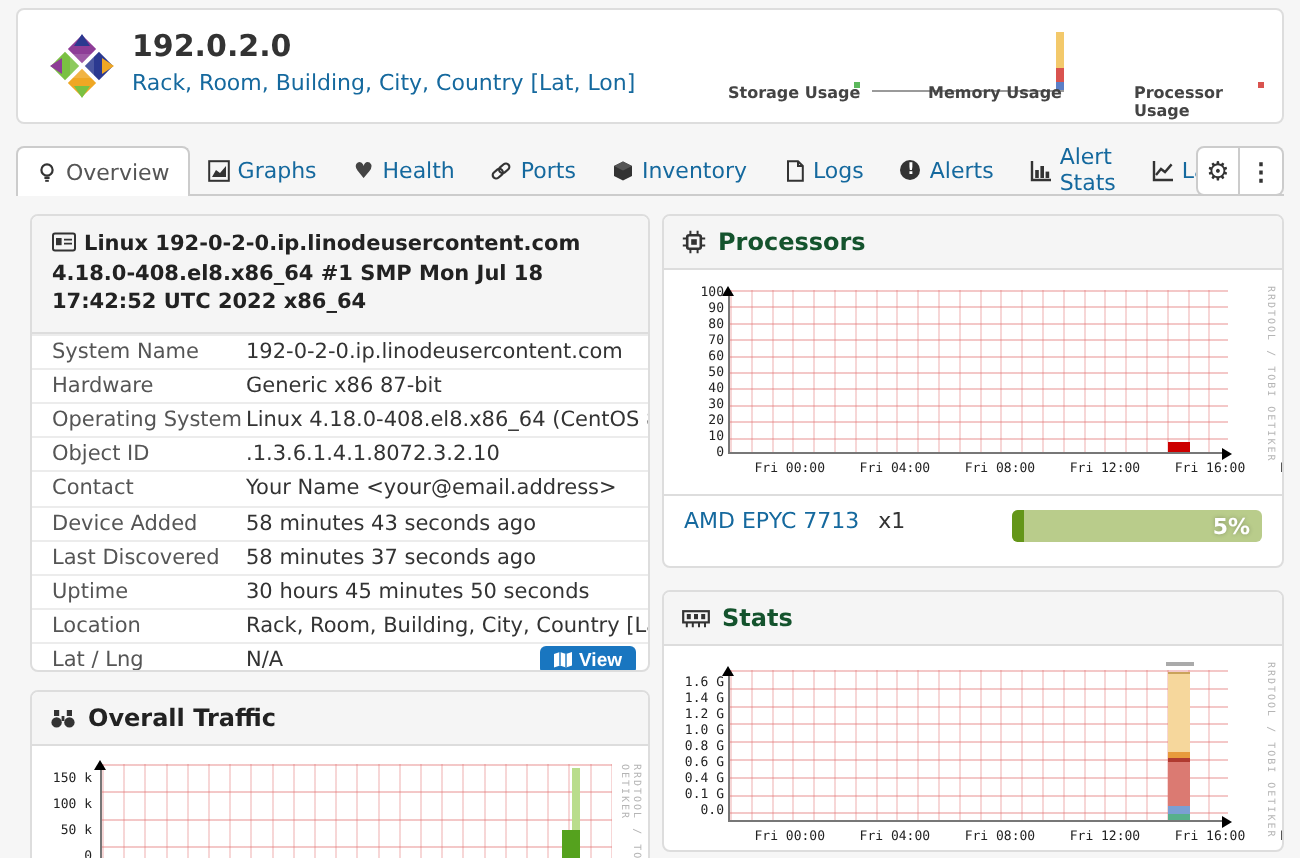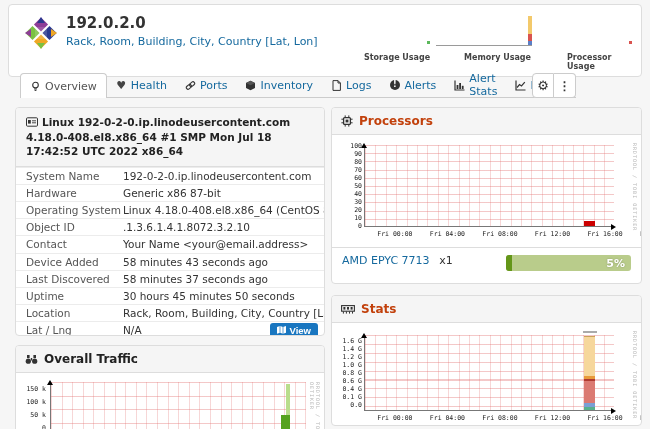--- a/index.html
+++ b/index.html
@@ -5,55 +5,55 @@
   * { box-sizing: border-box; margin: 0; padding: 0; }
   html,body { background:#e9e9e9; }
   .stage {
     position: relative; width: 650px; height: 429px; overflow: hidden;
     background:#f6f6f6; font-family:"DejaVu Sans", sans-serif; color:#333;
   }
   a { text-decoration: none; }
   .link { color:#15699e; }
 
   
-  .hcard { position:absolute; left:8px; top:4px; width:634px; height:73px;
+  .hcard { position:absolute; left:8px; top:4px; width:634px; height:58px;
     background:#fff; border:1px solid #ddd; border-radius:4px; }
   .logo { position:absolute; left:14px; top:10px; }
   .dev-title { position:absolute; left:57px; top:9px; font-size:15px; font-weight:bold; color:#333; }
   .dev-loc { position:absolute; left:57px; top:30px; font-size:11px; color:#15699e; }
-  .mini-label { position:absolute; font-size:8px; font-weight:bold; color:#444;margin-top:11px; }
+  .mini-label { position:absolute; font-size:8px; font-weight:bold; color:#444; }
   .spark-dot { position:absolute; width:3px; height:3px; }
   .mem-line { position:absolute; height:1px; background:#9a9a9a; }
   .mem-spike { position:absolute; width:4px; display:flex; flex-direction:column; justify-content:flex-end; }
   .mem-spike .seg-y { height:18px; background:#f3c96b; }
   .mem-spike .seg-r { height:7px; background:#d9534f; }
   .mem-spike .seg-b { height:4px; background:#5b7fc7; }
 
   
-  .tabbar { position:absolute; left:20px; top:73px; width:556px; height:25px;
+  .tabbar { position:absolute; left:8px; top:73px; width:634px; height:25px;
     border-bottom:1px solid #ccc; display:flex; align-items:stretch; font-size:11px; }
   .tab { display:flex; align-items:center; gap:4px; padding:0 9px; color:#15699e; cursor:pointer; }
   .tab.active { background:#fff; border:1px solid #ccc; border-bottom:none; border-radius:4px 4px 0 0;
     color:#555; margin-bottom:-1px; }
   .ticon { display:inline-flex; width:11px; height:11px; align-items:center; justify-content:center; color:#333; }
   .ticon svg { display:block; }
   .alert-circ { width:10px; height:10px; border-radius:50%; background:#333; color:#fff;
     font-size:8px; font-weight:bold; line-height:10px; text-align:center; }
   .heart { color:#444; font-size:11px; line-height:11px; }
   .btn-group { position:absolute; right:0; top:0; height:25px; display:flex; }
   .sq-btn { width:22px; height:25px; background:#fff; border:1px solid #ccc; display:flex;
     align-items:center; justify-content:center; color:#333; cursor:pointer; }
   .sq-btn.first { border-radius:4px 0 0 4px; }
   .sq-btn.last { border-radius:0 4px 4px 0; border-left:none; font-weight:bold; }
 
   
   .panel { position:absolute; background:#fff; border:1px solid #ddd; border-radius:4px; overflow:hidden; }
   .phead { display:flex; align-items:center; gap:6px; padding:6px 9px; background:#f5f5f5;
     border-bottom:1px solid #ddd; font-weight:bold; }
-  .phead.blue { color:#c2410c; font-size:12px; }
+  .phead.blue { color:#14532d; font-size:12px; }
   .phead.dark { color:#222; font-size:12px; }
   .picon { color:#333; display:inline-flex; }
 
   
   .sys { left:15px; top:107px; width:310px; height:229px; }
   .sys-head { padding:7px 10px; background:#f5f5f5; border-bottom:1px solid #ddd;
     font-size:10.5px; font-weight:bold; line-height:1.4; color:#222; }
   .sys-head .picon { margin-right:4px; position:relative; top:1px; }
   .srow { display:flex; align-items:center; padding:0 10px; height:17.1px; font-size:10.5px;
     border-top:1px solid #ececec; position:relative; }
@@ -161,20 +161,29 @@
       <span class="ticon">
         <svg width="11" height="11" viewBox="0 0 11 11">
             <circle cx="5.5" cy="4" r="2.8" fill="none" stroke="#333" stroke-width="1.1"></circle>
             <rect x="4.2" y="7.3" width="2.6" height="1.2" fill="#333"></rect>
             <rect x="4.6" y="8.9" width="1.8" height="1" fill="#333"></rect>
           </svg>
       </span>
       <span>Overview</span>
     </div>
     <div class="tab">
+      <span class="ticon">
+        <svg width="11" height="11" viewBox="0 0 11 11">
+            <rect x="0.6" y="0.6" width="9.8" height="9.8" fill="none" stroke="#333" stroke-width="1"></rect>
+            <path d="M2 8.5 L4 5 L6 6.5 L9 3 L9 8.5 Z" fill="#333"></path>
+          </svg>
+      </span>
+      <span>Graphs</span>
+    </div>
+    <div class="tab">
       <span class="ticon heart">♥</span>
       <span>Health</span>
     </div>
     <div class="tab">
       <span class="ticon">
         <svg width="11" height="11" viewBox="0 0 11 11">
             <g transform="rotate(-40 5.5 5.5)" fill="none" stroke="#333" stroke-width="1.1">
               <rect x="0.6" y="3.8" width="5.6" height="3.4" rx="1.7"></rect>
               <rect x="4.8" y="3.8" width="5.6" height="3.4" rx="1.7"></rect>
             </g>

